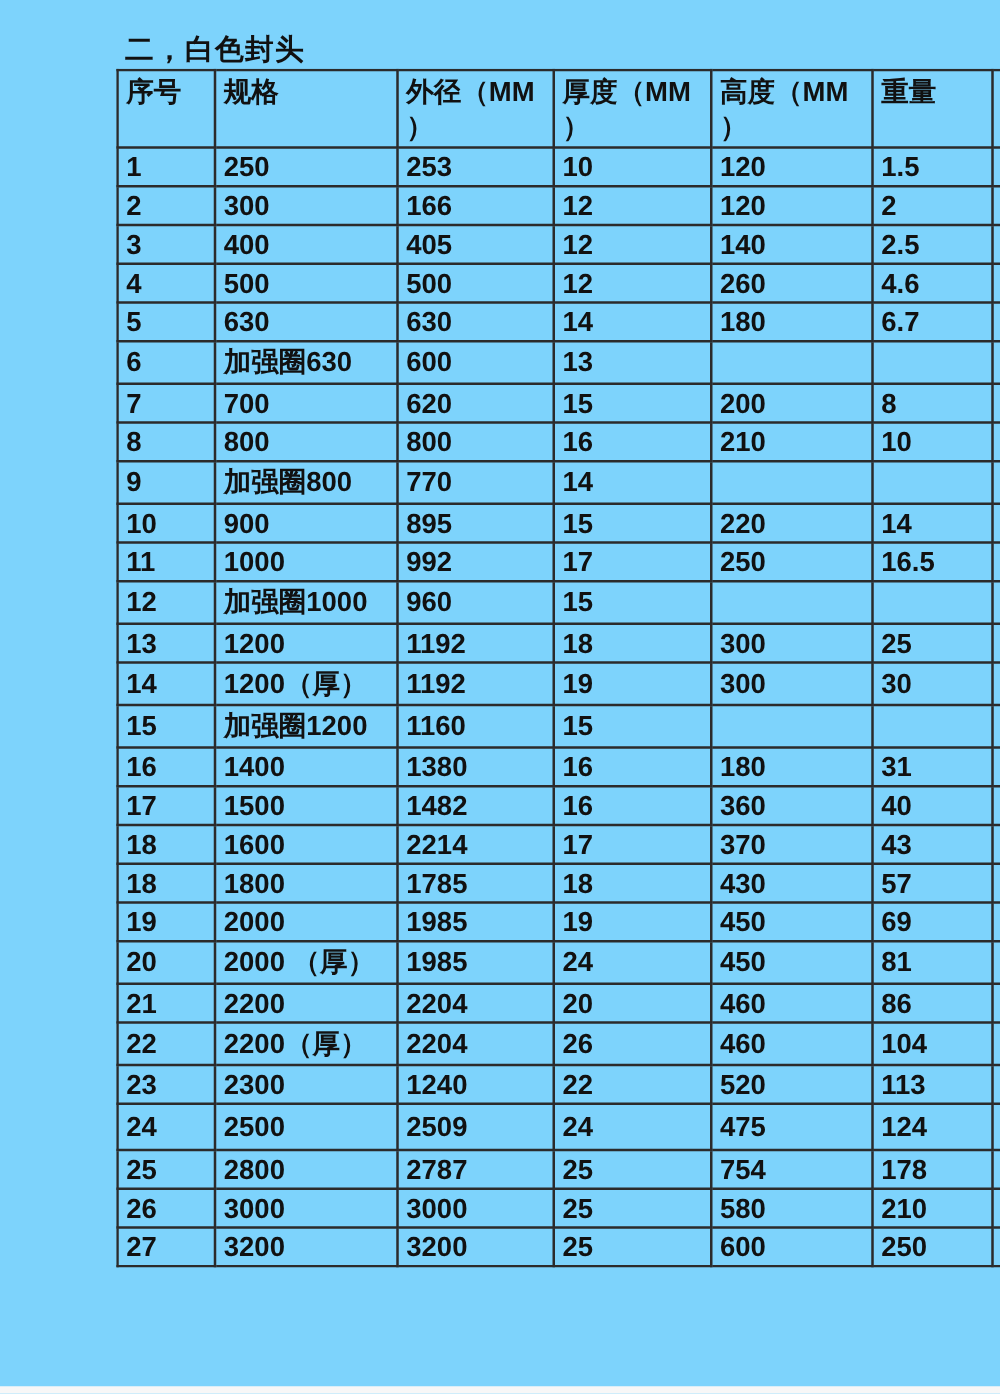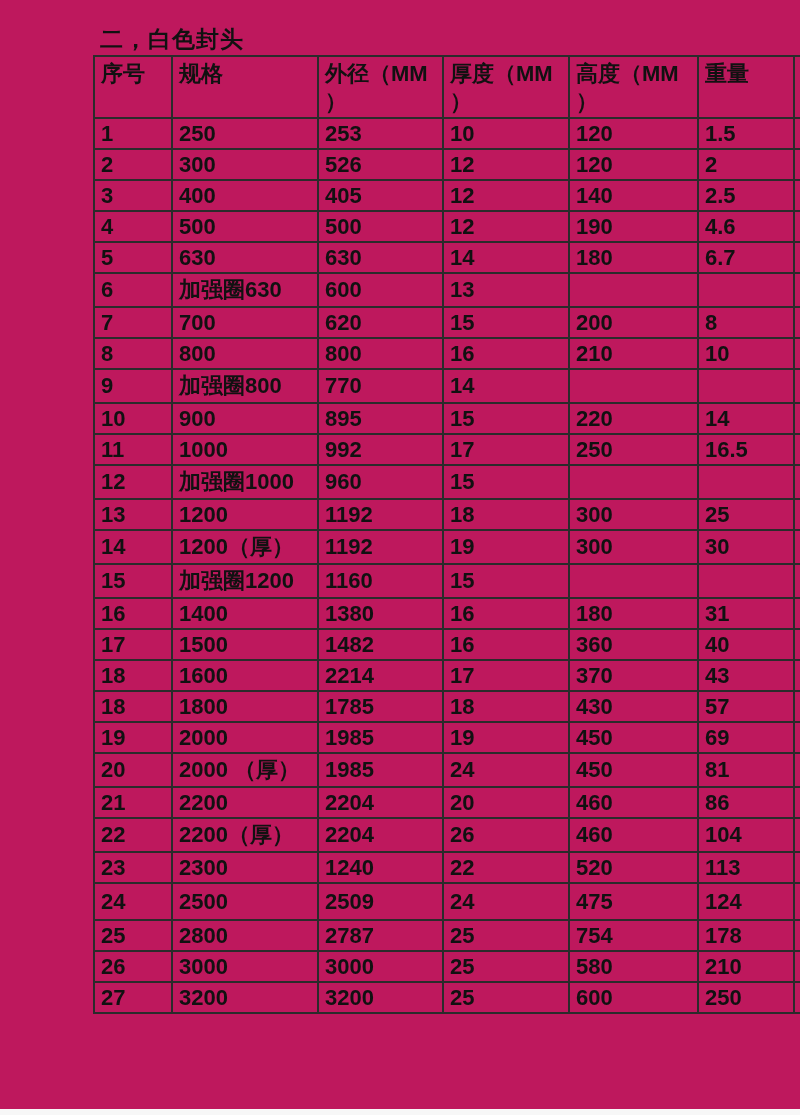--- a/index.html
+++ b/index.html
@@ -1,21 +1,21 @@
 <!DOCTYPE html>
 <html><head>
 <meta charset="utf-8">
 <style>
   * { margin: 0; padding: 0; box-sizing: border-box; }
   html, body { background: #ffffff; }
   .page {
     position: relative;
     width: 800px;
     height: 1115px;
-    background: #be185d;
+    background: #7dd3fc;
     overflow: hidden;
     font-family: "Liberation Sans", "DejaVu Sans", sans-serif;
     color: #111111;
   }
   .title {
     position: absolute;
     left: 100px;
     top: 24px;
     font-size: 23px;
     font-weight: bold;
@@ -121,41 +121,41 @@
             <td>250</td>
             <td>253</td>
             <td>10</td>
             <td>120</td>
             <td>1.5</td>
             <td>2</td>
           </tr>
           <tr>
             <td>2</td>
             <td>300</td>
-            <td>526</td>
+            <td>166</td>
             <td>12</td>
             <td>120</td>
             <td>2</td>
             <td>2</td>
           </tr>
           <tr>
             <td>3</td>
             <td>400</td>
             <td>405</td>
             <td>12</td>
             <td>140</td>
             <td>2.5</td>
             <td>3</td>
           </tr>
           <tr>
             <td>4</td>
             <td>500</td>
             <td>500</td>
             <td>12</td>
-            <td>190</td>
+            <td>260</td>
             <td>4.6</td>
             <td>5</td>
           </tr>
           <tr>
             <td>5</td>
             <td>630</td>
             <td>630</td>
             <td>14</td>
             <td>180</td>
             <td>6.7</td>

